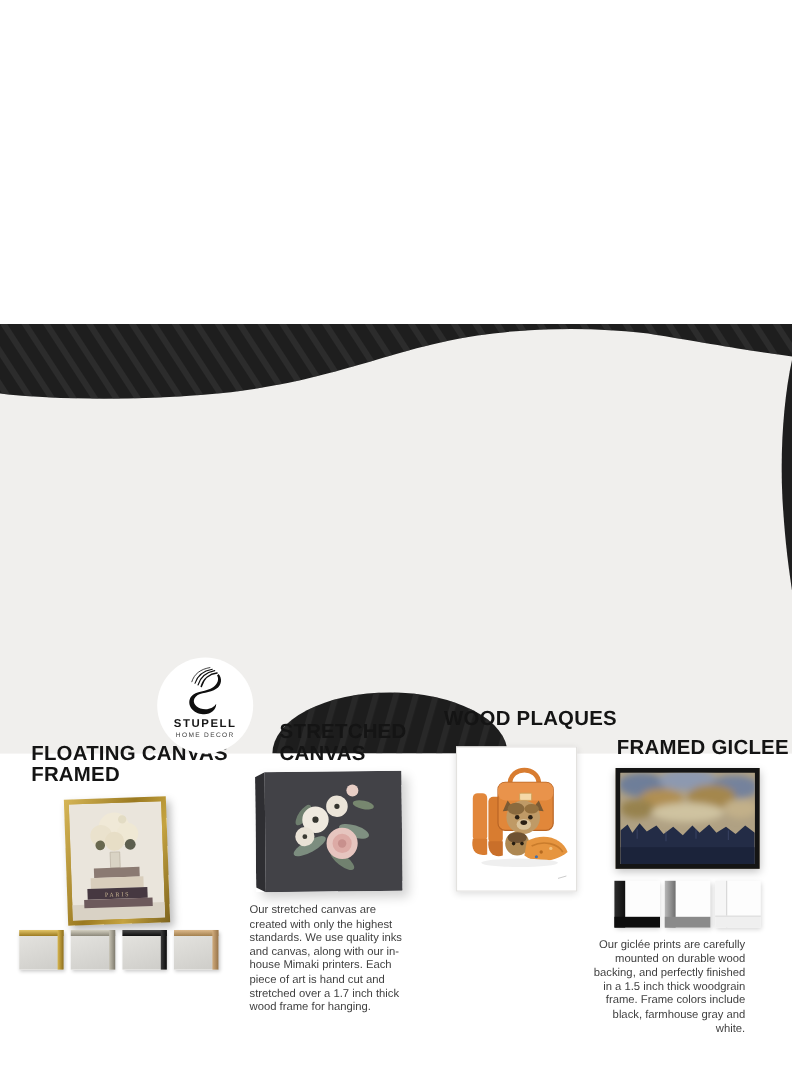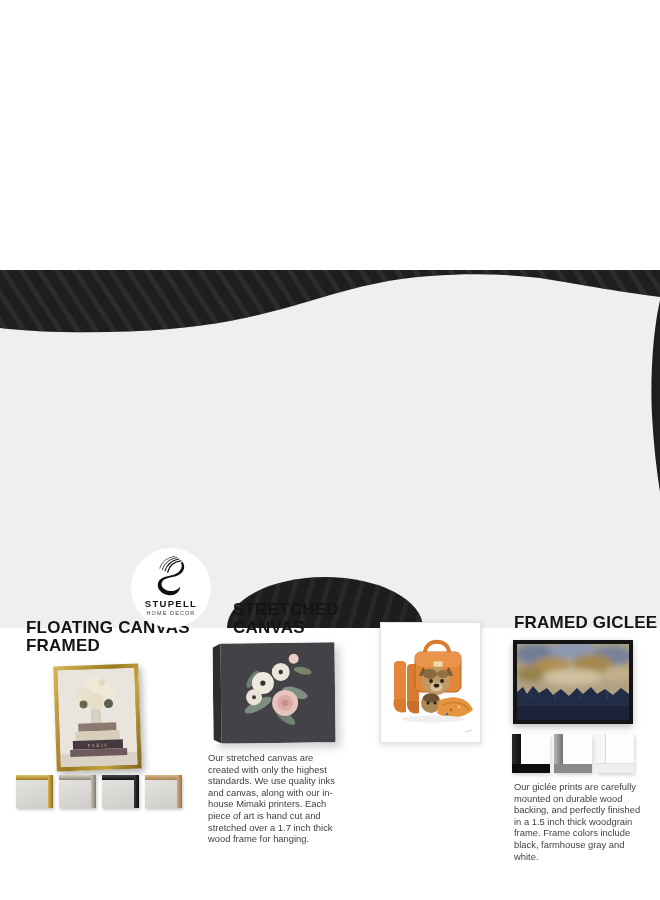--- a/index.html
+++ b/index.html
@@ -173,20 +173,23 @@
           <circle cx="41" cy="54" r="2" fill="#3a3a33"></circle>
           <circle cx="72" cy="60" r="13" fill="#e6c5bf"></circle>
           <circle cx="72" cy="60" r="8" fill="#dcaaa5"></circle>
           <circle cx="72" cy="60" r="3.5" fill="#c8908d"></circle>
           <circle cx="81" cy="16" r="5" fill="#e8cec5"></circle>
         </g>
       </svg>
     </div>
     <p class="para" style="left:208px;top:482px;width:138px;margin:0;">Our stretched canvas are created with only the highest standards. We use quality inks and canvas, along with our in-house Mimaki printers. Each piece of art is hand cut and stretched over a 1.7 inch thick wood frame for hanging.</p>
 
+    <div class="h2" style="left:370px;top:320px;">
+      <div>WOOD PLAQUES</div>
+    </div>
     <div class="plaque">
       <svg viewBox="0 0 99 119" preserveAspectRatio="none">
         <rect width="99" height="119" fill="#ffffff"></rect>
         <g>
           <rect x="13" y="38" width="12" height="40" rx="4" fill="#e2873b"></rect>
           <path d="M13,76 C11,86 16,91 25,89 L25,76 Z" fill="#d87c30"></path>
           <rect x="26" y="41" width="12" height="39" rx="4" fill="#d87c30"></rect>
           <path d="M26,78 C25,88 31,92 38,90 L38,78 Z" fill="#c96f2a"></path>
         </g>
         <g>
@@ -258,21 +261,21 @@
         <div class="gb"></div>
       </div>
     <div class="gsample g-gray" style="left:554px;">
         <div class="gl"></div>
         <div class="gb"></div>
       </div>
     <div class="gsample g-white" style="left:596px;">
         <div class="gl"></div>
         <div class="gb"></div>
       </div>
-    <p class="para" style="left:514px;top:511px;width:133px;margin:0;">Our giclée prints are carefully mounted on durable wood backing, and perfectly finished in a 1.5 inch thick woodgrain frame. Frame colors include black, farmhouse gray and white.</p>
+    <p class="para" style="left:488px;top:511px;width:133px;margin:0;text-align:right;">Our giclée prints are carefully mounted on durable wood backing, and perfectly finished in a 1.5 inch thick woodgrain frame. Frame colors include black, farmhouse gray and white.</p>
 
     <svg class="dome-icon" width="28" height="26" viewBox="0 0 28 26">
       <g stroke="#ffffff" fill="none" stroke-linecap="round" stroke-linejoin="round">
         <path d="M9,4.5 L10.8,6" stroke-width="1.1"></path>
         <path d="M14,2.5 L14,4.6" stroke-width="1.1"></path>
         <path d="M19,4.5 L17.2,6" stroke-width="1.1"></path>
         <rect x="5" y="7" width="18" height="14" rx="3" stroke-width="1.4"></rect>
         <circle cx="10.5" cy="11.5" r="1.7" stroke-width="1.1"></circle>
         <path d="M7.5,18.5 L12,13.5 L14.5,16 L17.5,12.5 L20.8,18.5" stroke-width="1.4"></path>
       </g>

